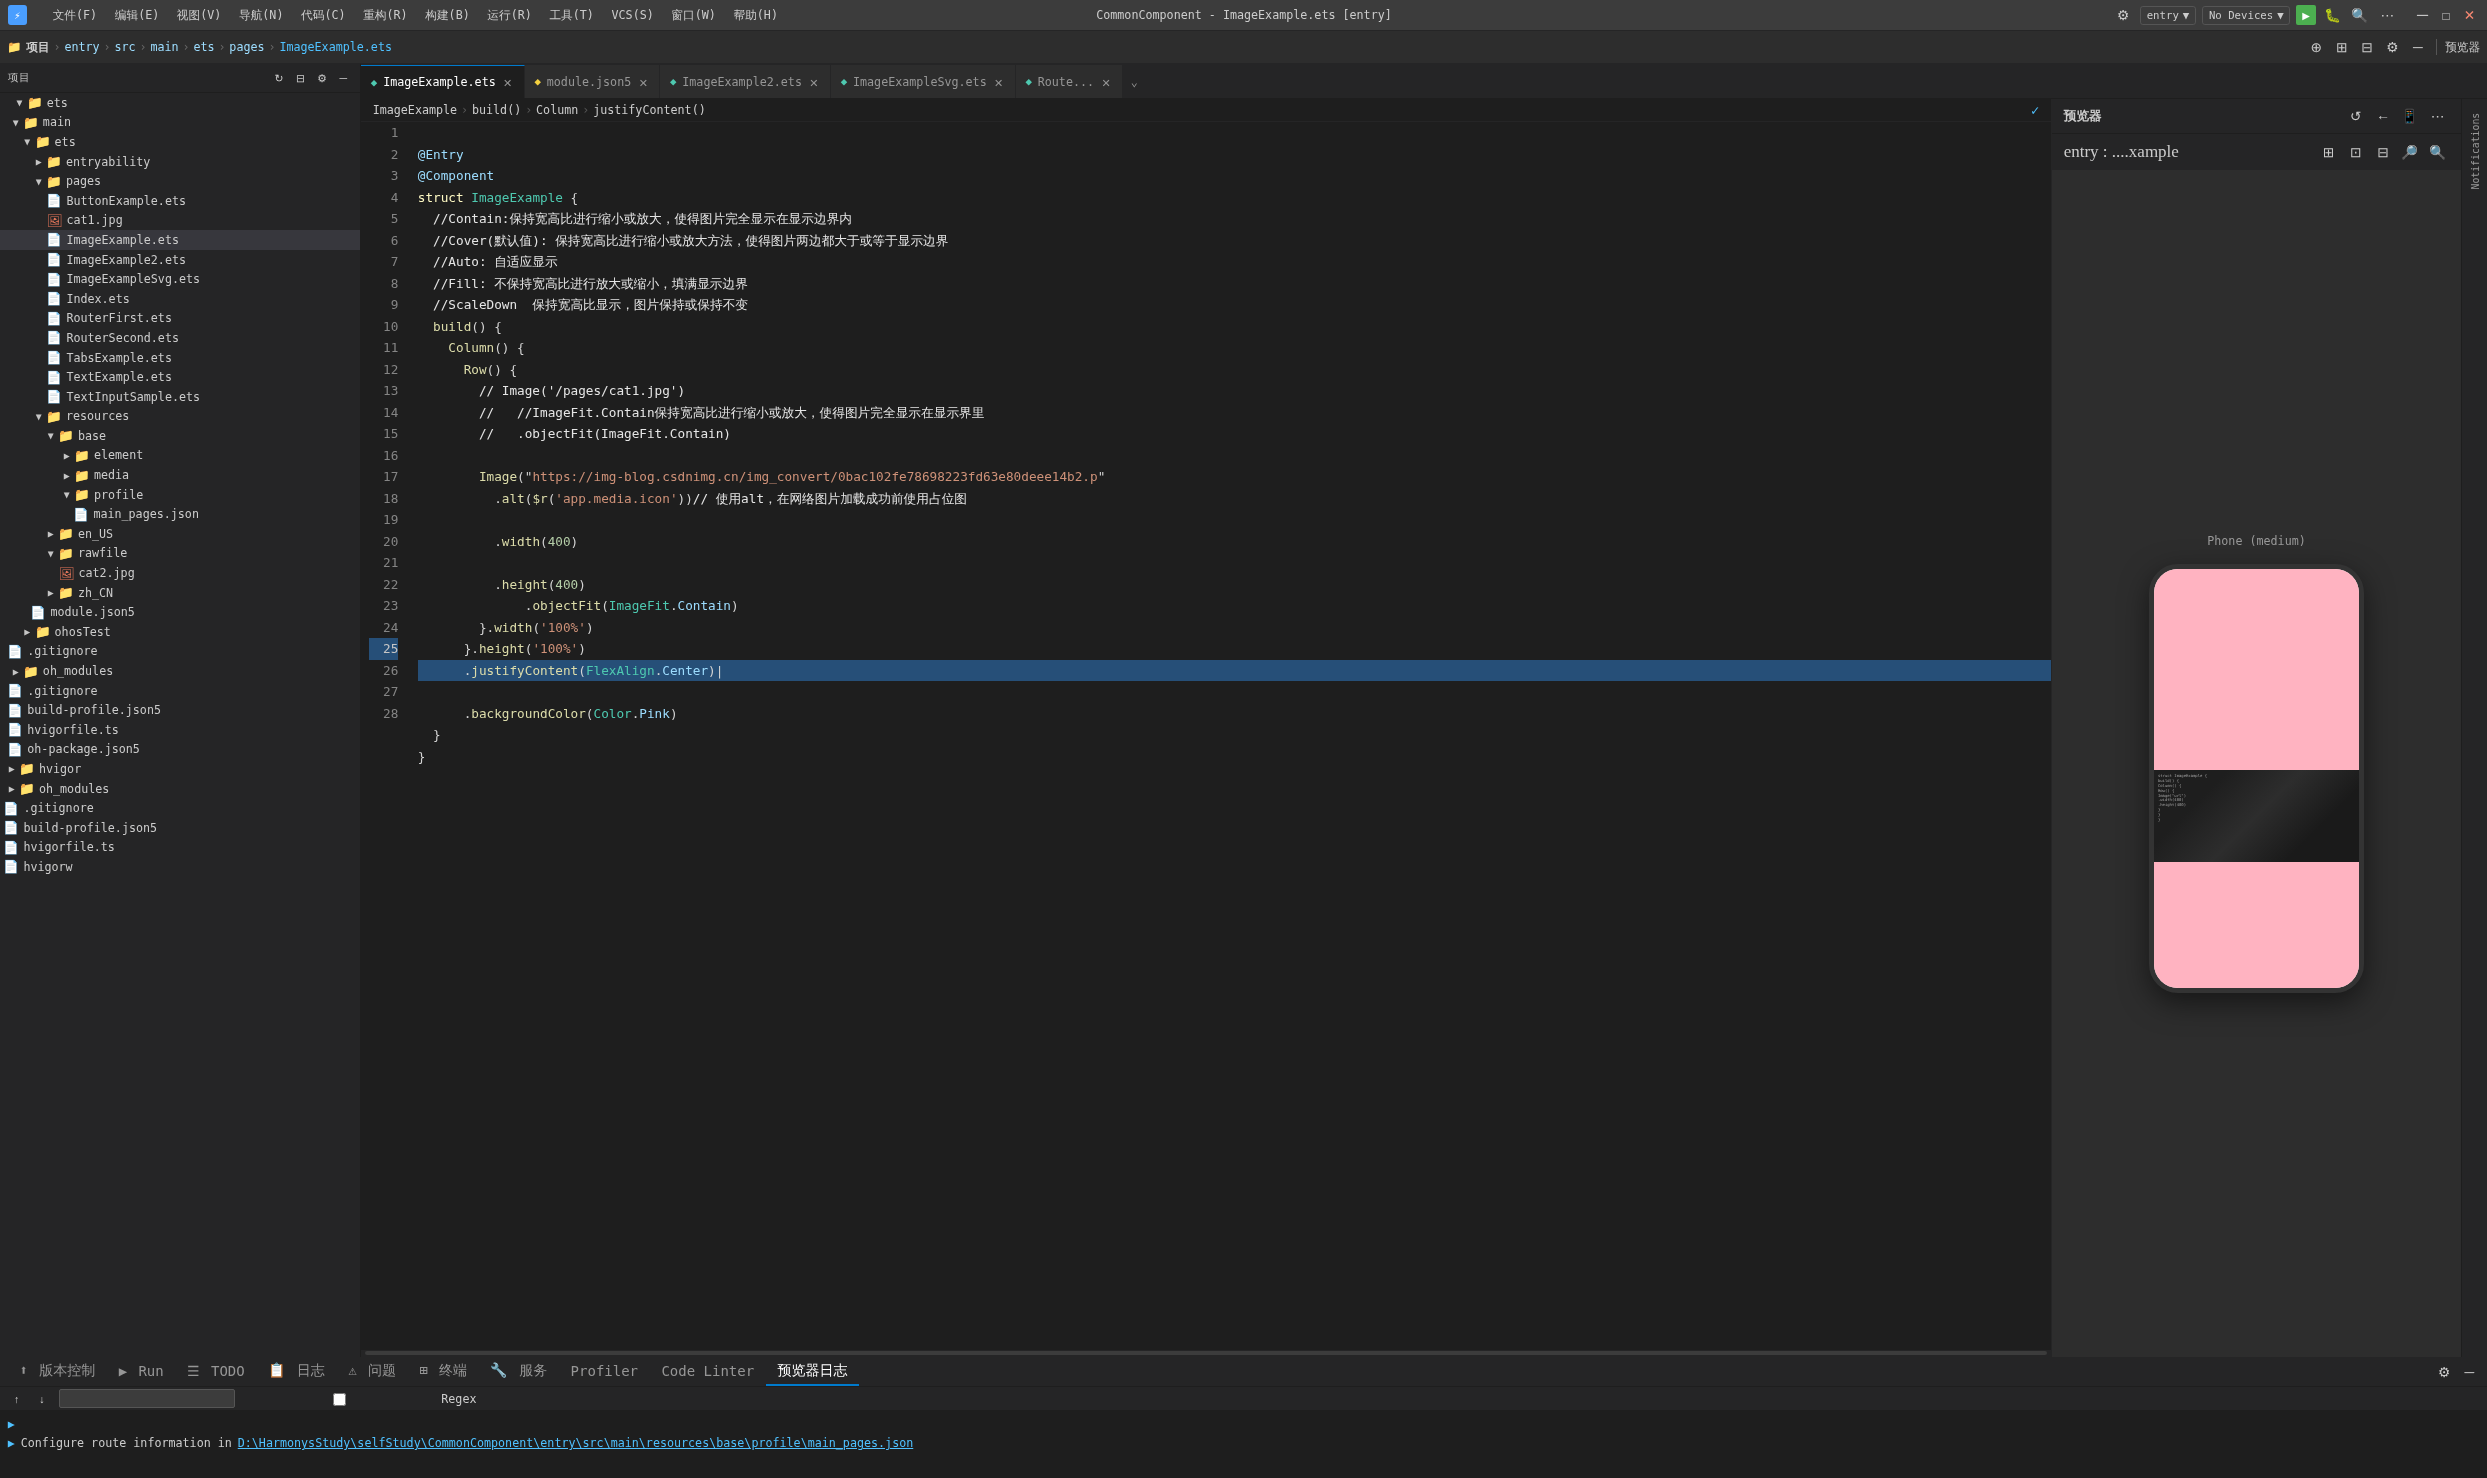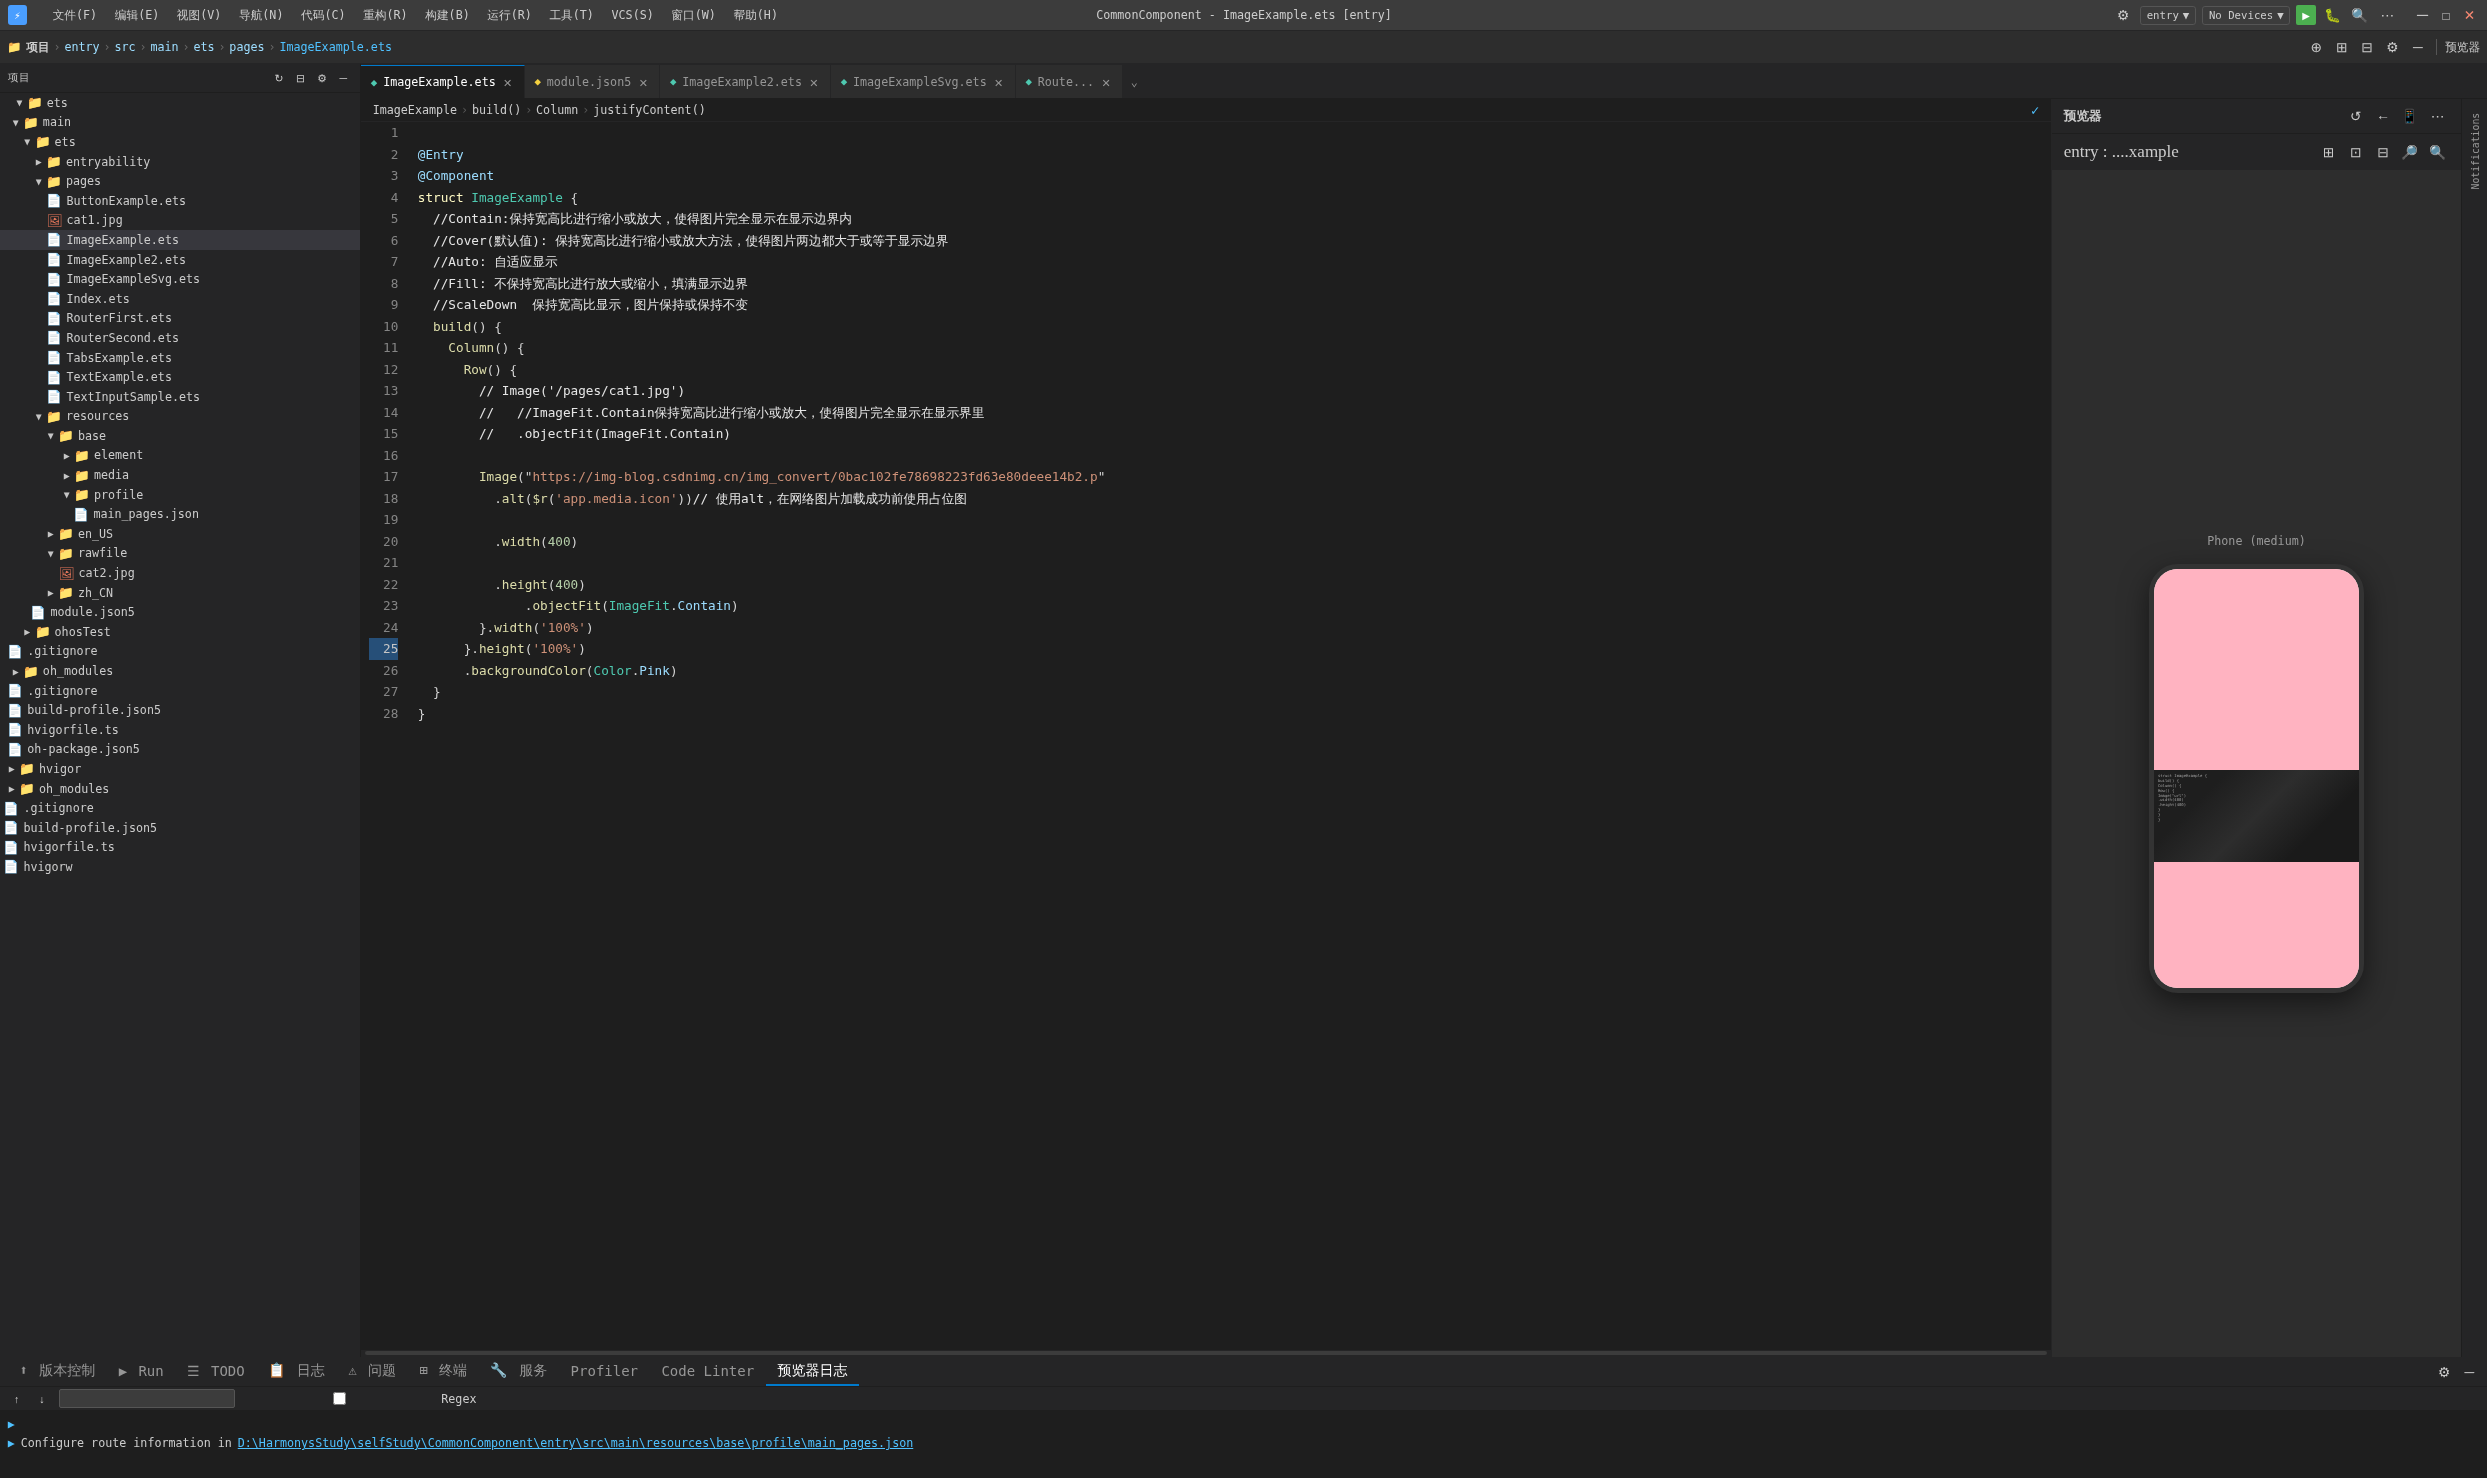--- a/index.html
+++ b/index.html
@@ -458,21 +458,21 @@
       border: 1px solid #555;
       color: #cccccc;
       padding: 2px 7.8px;
       font-size: 11.7px;
       width: 195px;
       outline: none;
       border-radius: 2px;
     }
     .bottom-search label {
       display: flex;
-      align-items: center;
+      align-items: flex-end;
       gap: 3.9px;
       font-size: 11.7px;
       color: #cccccc;
       cursor: pointer;
     }
 
     .editor-breadcrumb {
       height: 23.4px;
       background: #1e1e1e;
       border-bottom: 1px solid #252526;
@@ -907,20 +907,21 @@
 
 <span class="fn">        Image</span><span class="punc">("</span><span class="str">https://img-blog.csdnimg.cn/img_convert/0bac102fe78698223fd63e80deee14b2.p</span><span class="punc">"</span>
 <span class="punc">          .</span><span class="fn">alt</span><span class="punc">(</span><span class="fn">$r</span><span class="punc">(</span><span class="str">'app.media.icon'</span><span class="punc">))</span><span class="cm">// 使用alt，在网络图片加载成功前使用占位图</span>
 
 <span class="punc">          .</span><span class="fn">width</span><span class="punc">(</span><span class="num">400</span><span class="punc">)</span>
 
 <span class="punc">          .</span><span class="fn">height</span><span class="punc">(</span><span class="num">400</span><span class="punc">)</span>
 <span class="punc">              .</span><span class="fn">objectFit</span><span class="punc">(</span><span class="type">ImageFit</span><span class="punc">.</span><span class="prop">Contain</span><span class="punc">)</span>
 <span class="punc">        }.</span><span class="fn">width</span><span class="punc">(</span><span class="str">'100%'</span><span class="punc">)</span>
 <span class="punc">      }.</span><span class="fn">height</span><span class="punc">(</span><span class="str">'100%'</span><span class="punc">)</span>
+<span style="display:block;background:#264f78;"><span class="punc">      .</span><span class="fn">justifyContent</span><span class="punc">(</span><span class="type">FlexAlign</span><span class="punc">.</span><span class="prop">Center</span><span class="punc">)|</span></span>
 <span class="punc">      .</span><span class="fn">backgroundColor</span><span class="punc">(</span><span class="type">Color</span><span class="punc">.</span><span class="prop">Pink</span><span class="punc">)</span>
 <span class="punc">  }</span>
 <span class="punc">}</span>
           </div>
         </div>
 
         <div style="height:7.8px;background:#252526;border-top:1px solid #1e1e1e;position:relative;">
           <div style="position:absolute;bottom:0;left:0;right:0;height:3.9px;background:#3c3c3c;border-radius:2px;margin:2px 3.9px;"></div>
         </div>
       </div>

